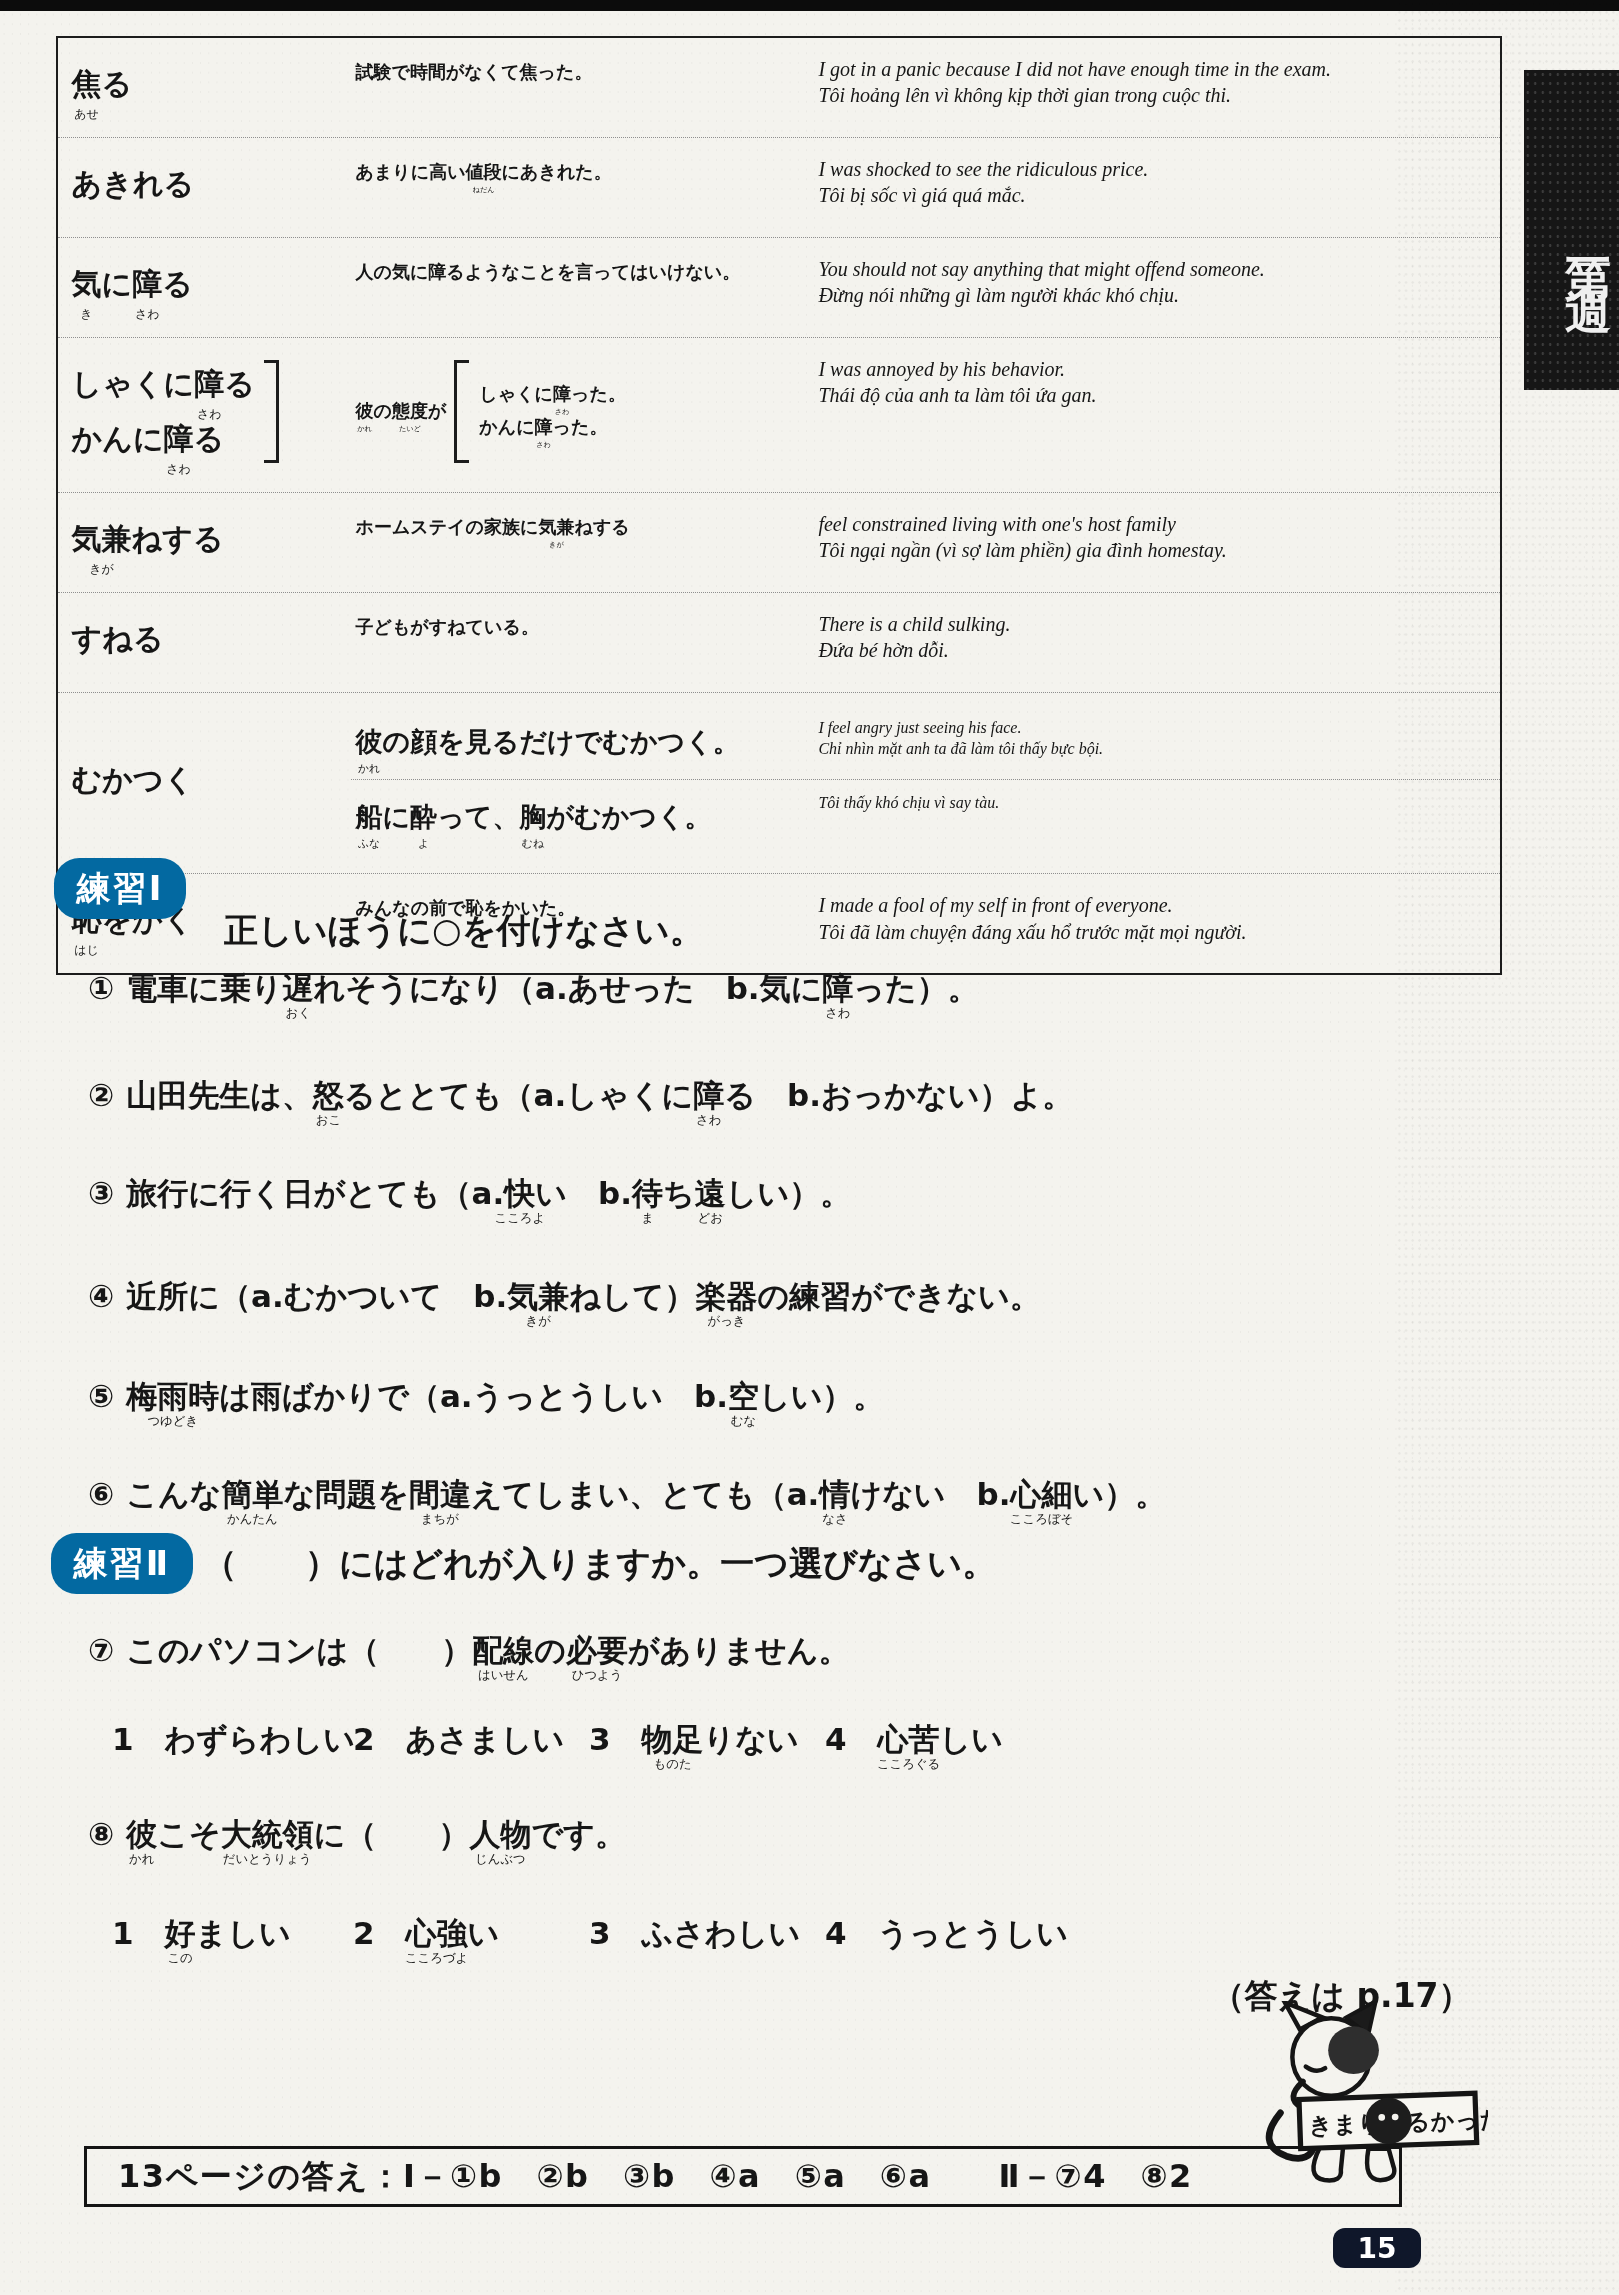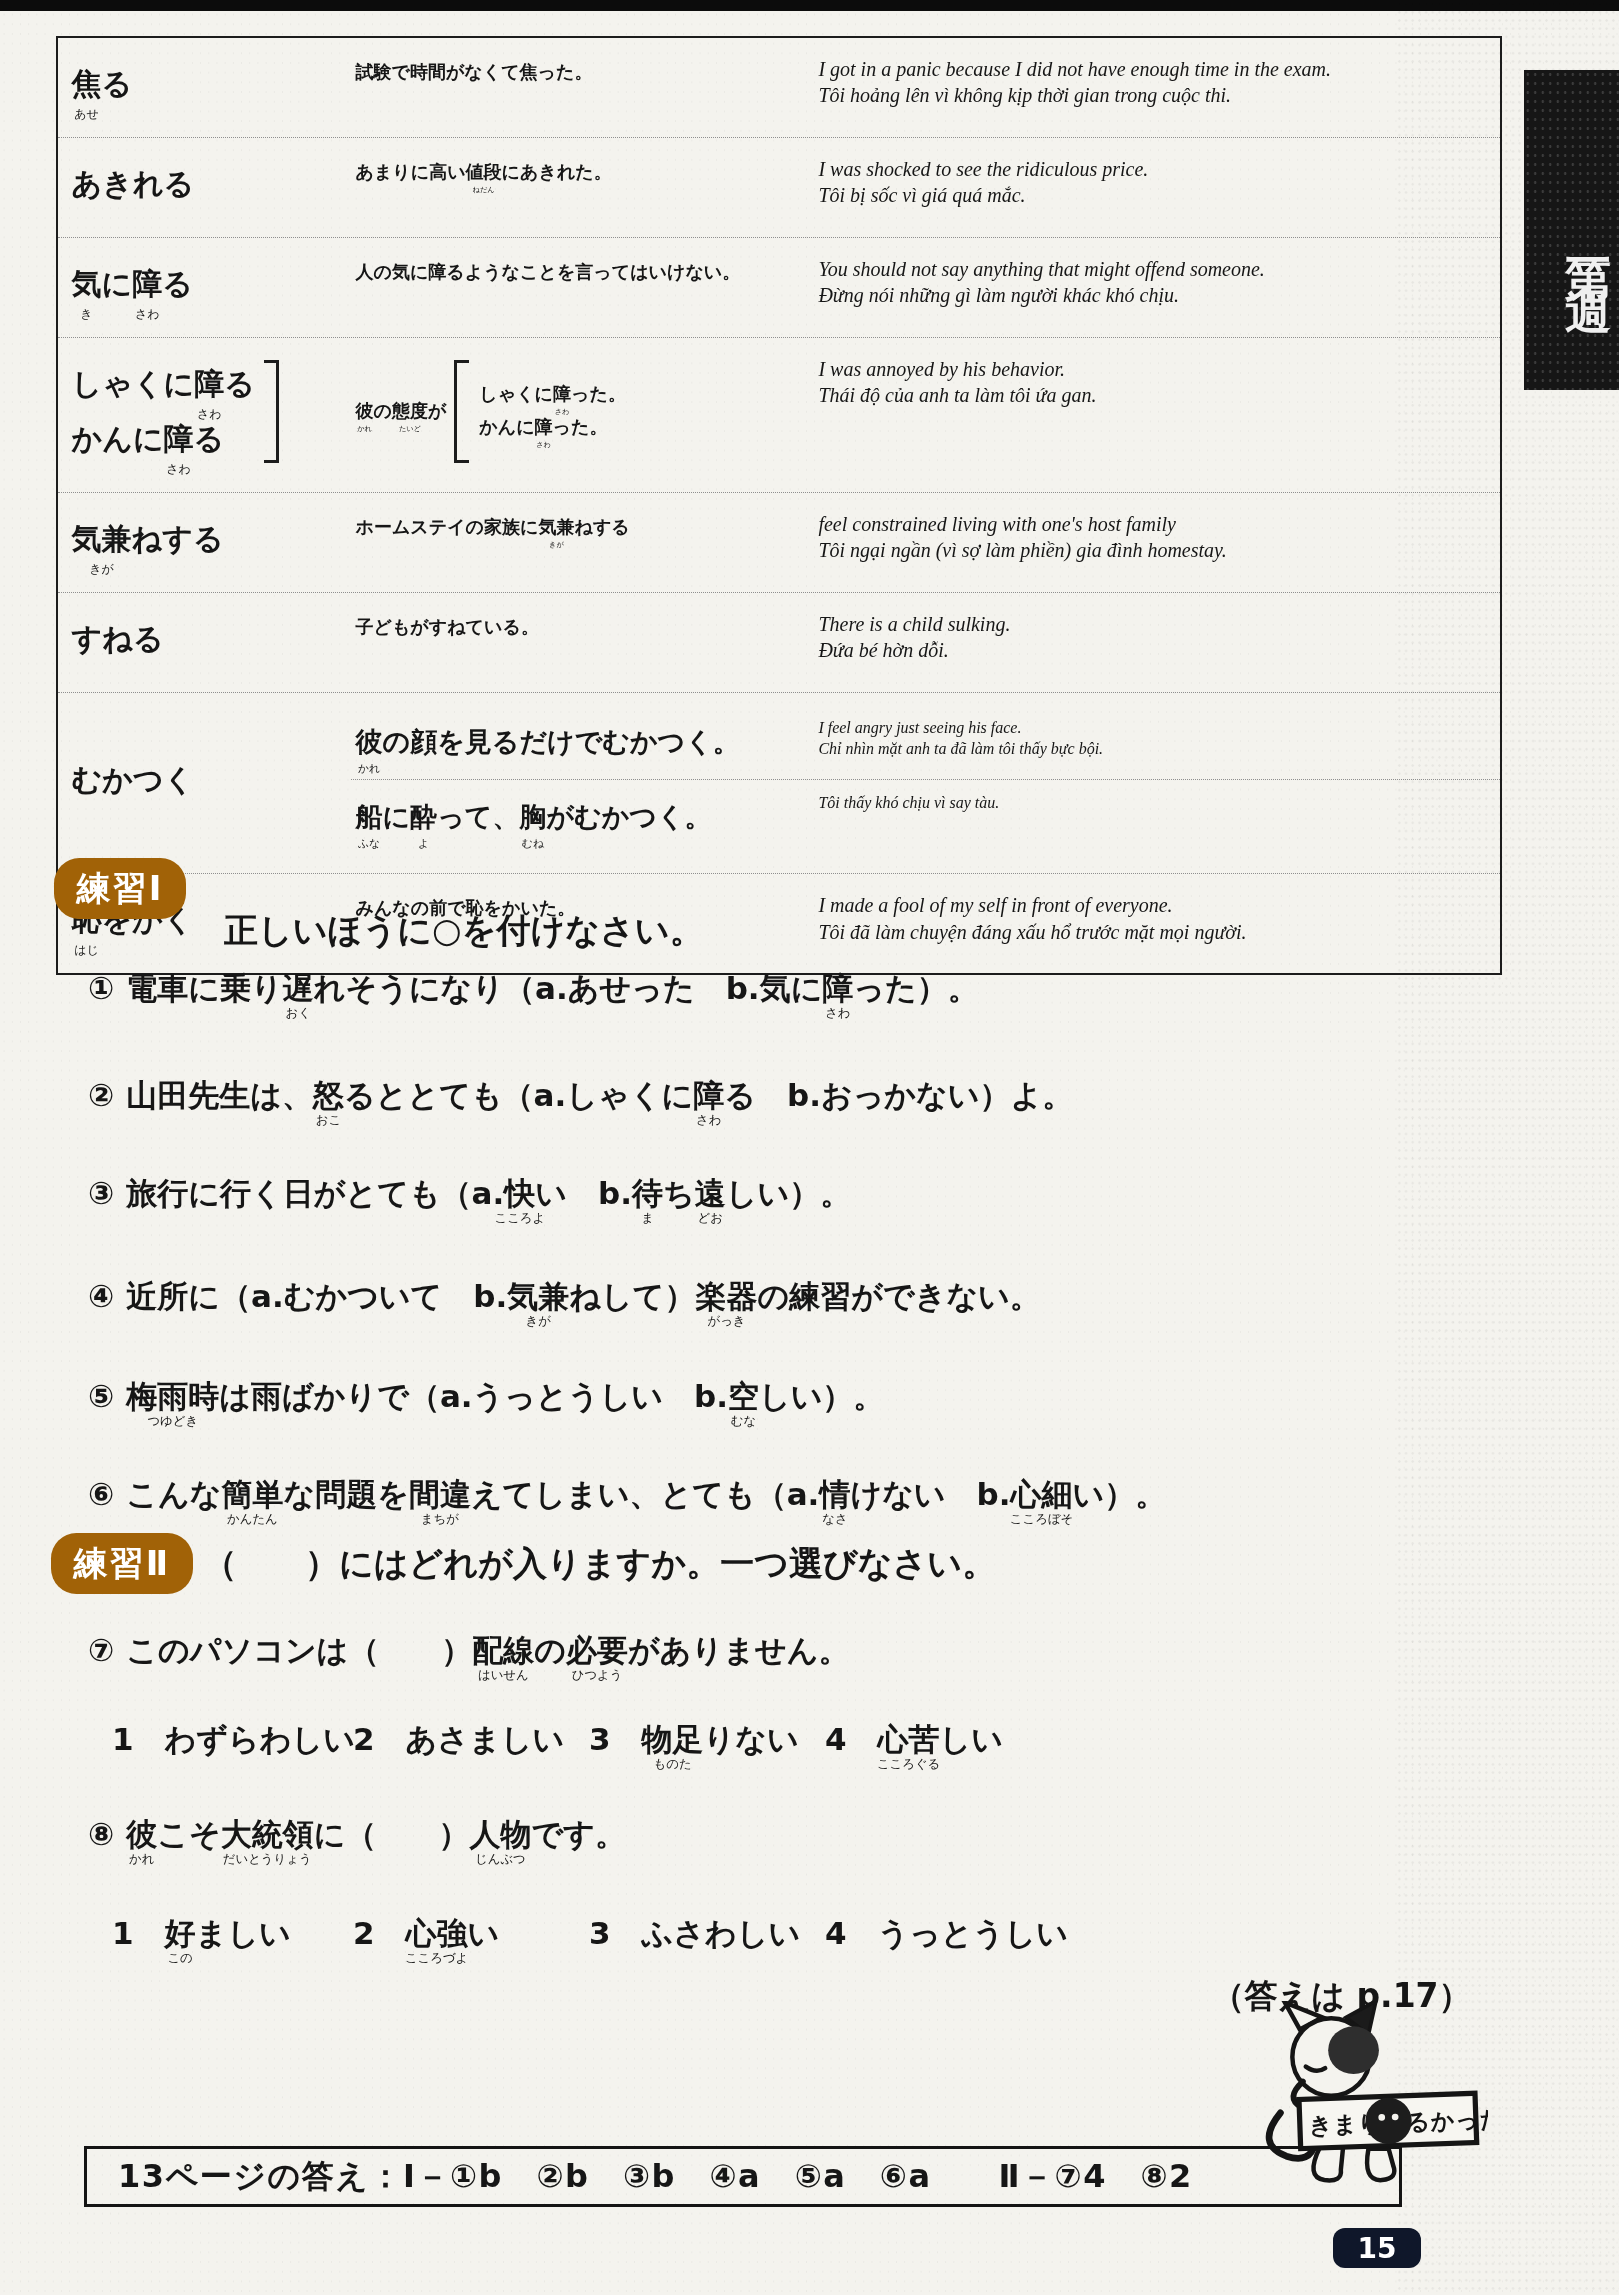--- a/index.html
+++ b/index.html
@@ -53,21 +53,21 @@
     position:absolute; left:1524px; top:70px; width:96px; height:320px;
     background:#161616; color:#efefef; writing-mode:vertical-rl;
     font-size:46px; font-weight:700; letter-spacing:16.4px;
     display:flex; justify-content:center; padding-top:30px; box-sizing:border-box;
     background-image: radial-gradient(rgba(255,255,255,0.16) 1.1px, transparent 1.5px);
     background-size: 7.5px 9px;
   }
 
   
   .ex-label {
-    position:absolute; background:#a16207; color:#fff; font-weight:700;
+    position:absolute; background:#0369a1; color:#fff; font-weight:700;
     font-size:34px; padding:7.5px 22.4px; border-radius:25.4px; letter-spacing:2.2px;
   }
   .ex-instr { position:absolute; font-size:34px; font-weight:700; white-space:nowrap; }
   .q { position:absolute; left:88px; font-size:31px; font-weight:600; white-space:nowrap; }
   .q .qnum { margin-right:12px; }
   .optrow { position:absolute; left:112px; display:flex; }
   .opt { font-size:31px; font-weight:600; white-space:nowrap; }
   .opt .optnum { margin-right:31px; }
   .opt-w1 { width:241px; } .opt-w2 { width:236px; } .opt-w3 { width:236px; }
 

